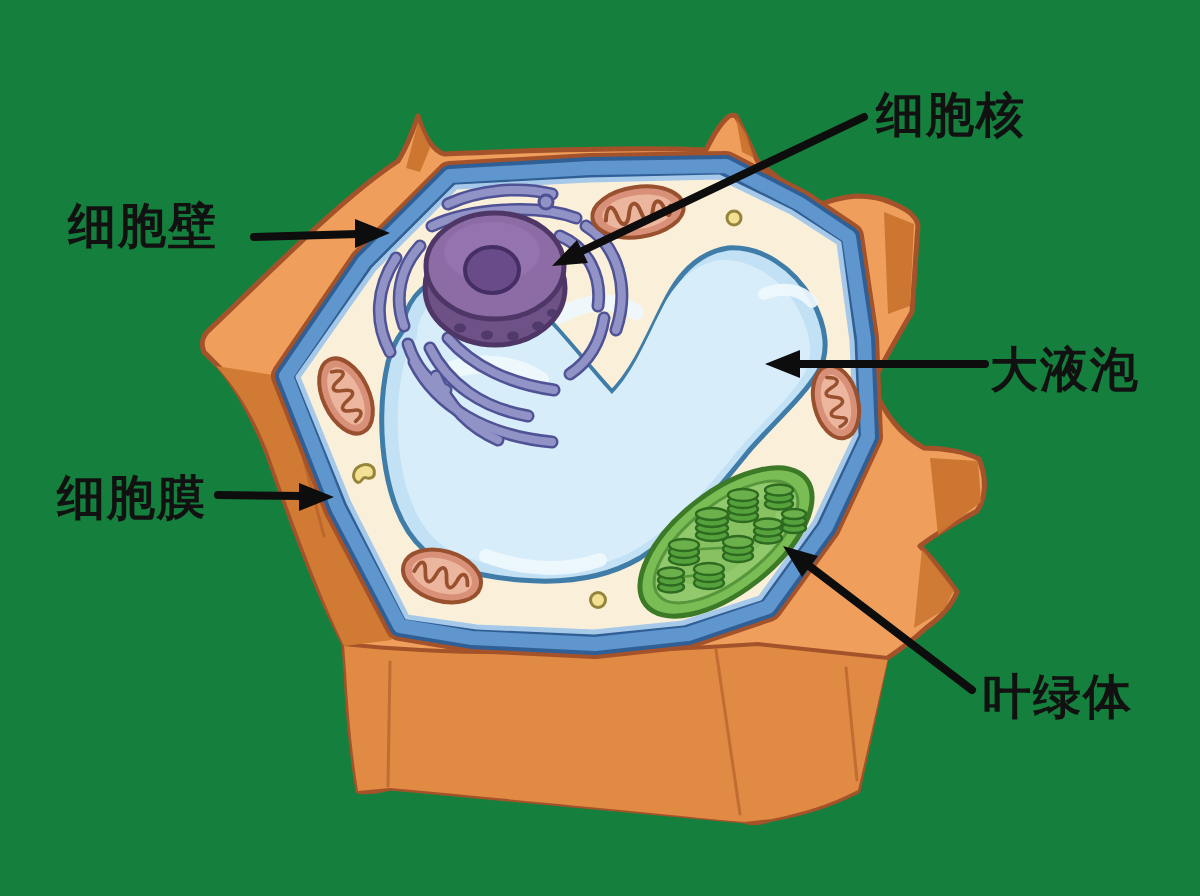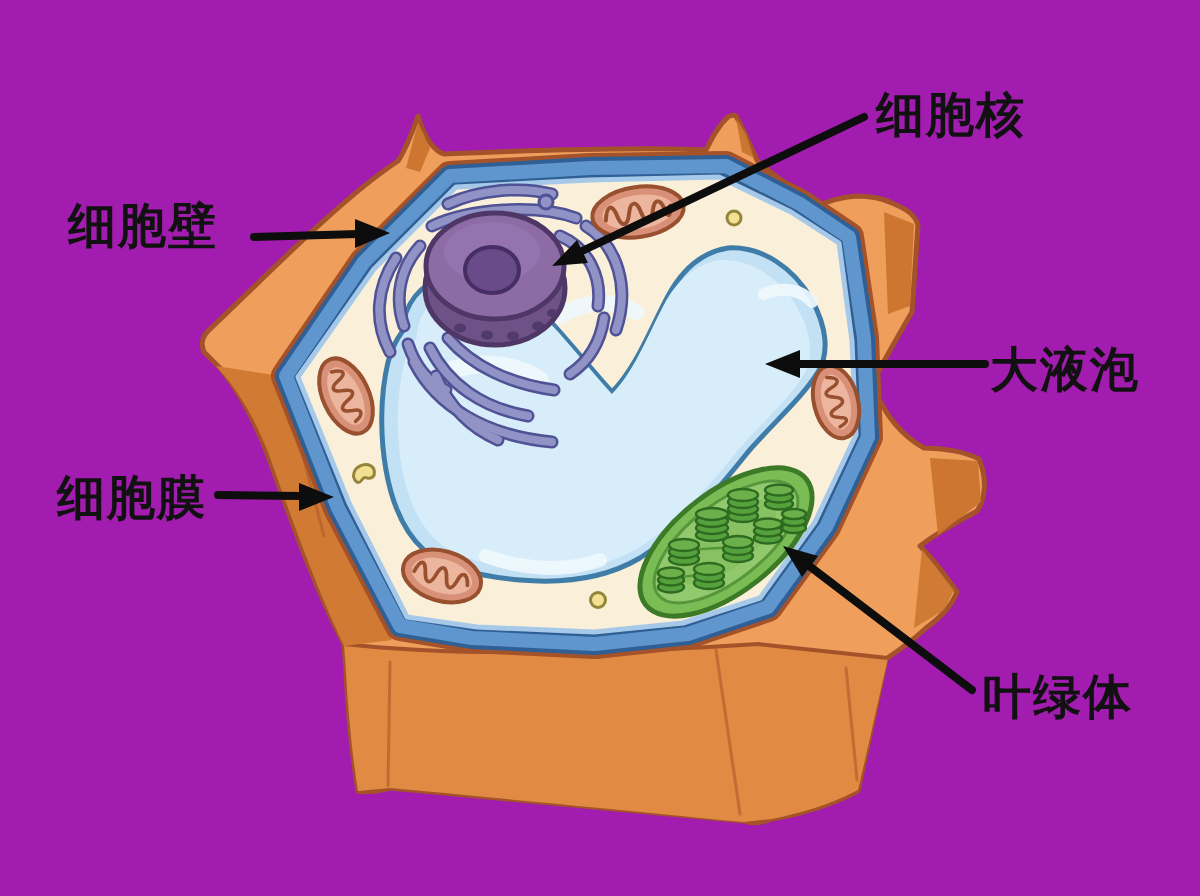--- a/index.html
+++ b/index.html
@@ -1,16 +1,16 @@
 <!DOCTYPE html>
 <html><head>
 <meta charset="utf-8">
 <style>
   html,body{margin:0;padding:0;background:#ffffff;}
-  .stage{width:1200px;height:896px;position:relative;background:#a21caf;overflow:hidden;}
+  .stage{width:1200px;height:896px;position:relative;background:#15803d;overflow:hidden;}
   svg{display:block;}
   .cell-label{font-family:"DejaVu Sans","Liberation Sans",sans-serif;font-weight:700;
               font-size:48px;letter-spacing:2px;fill:#111111;}
 </style>
 </head>
 <body>
 
 <div class="stage">
 <svg viewBox="0 0 1200 896" width="1200" height="896">
 

